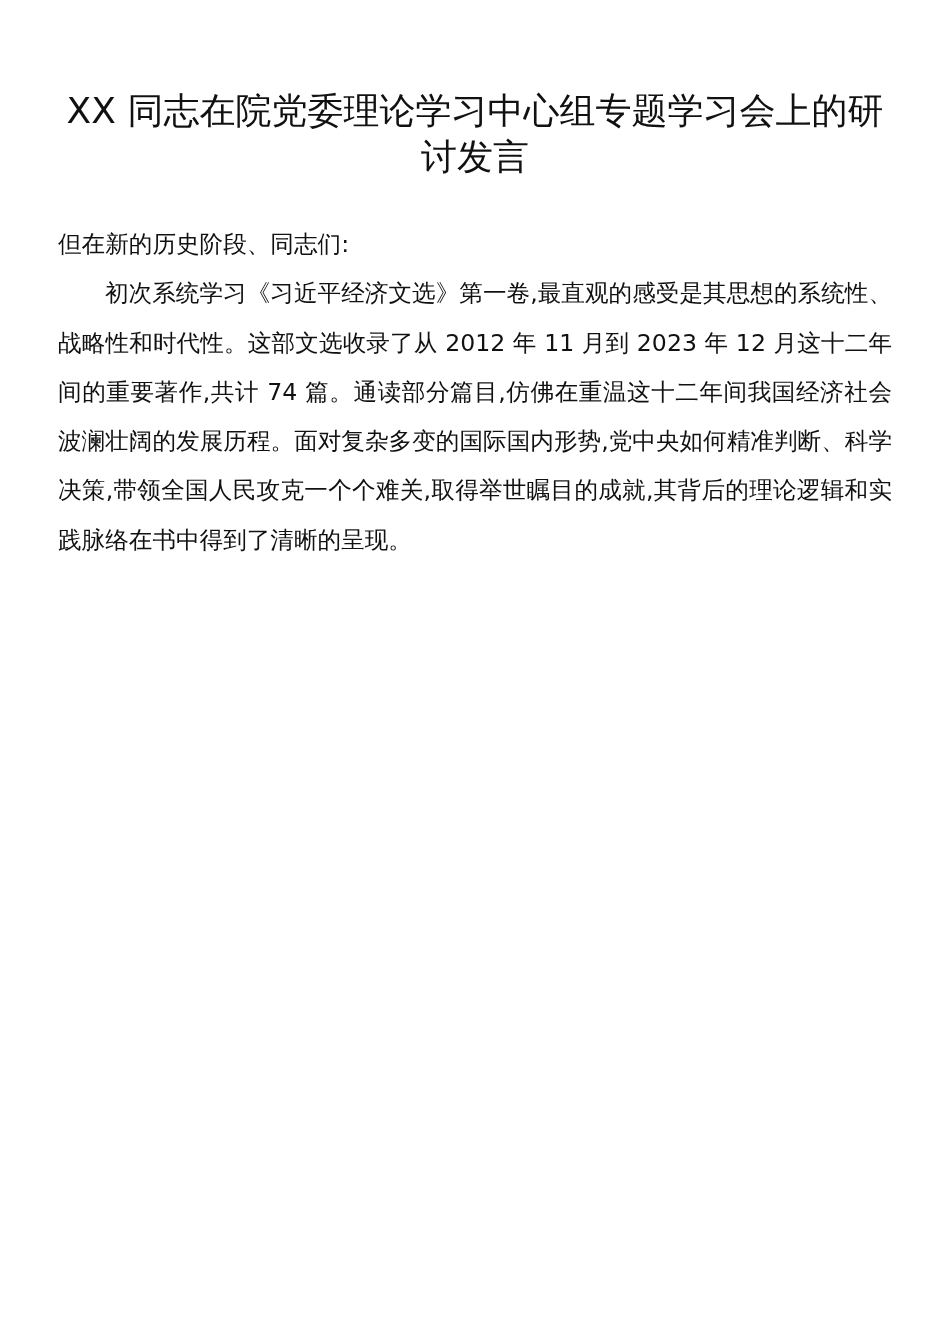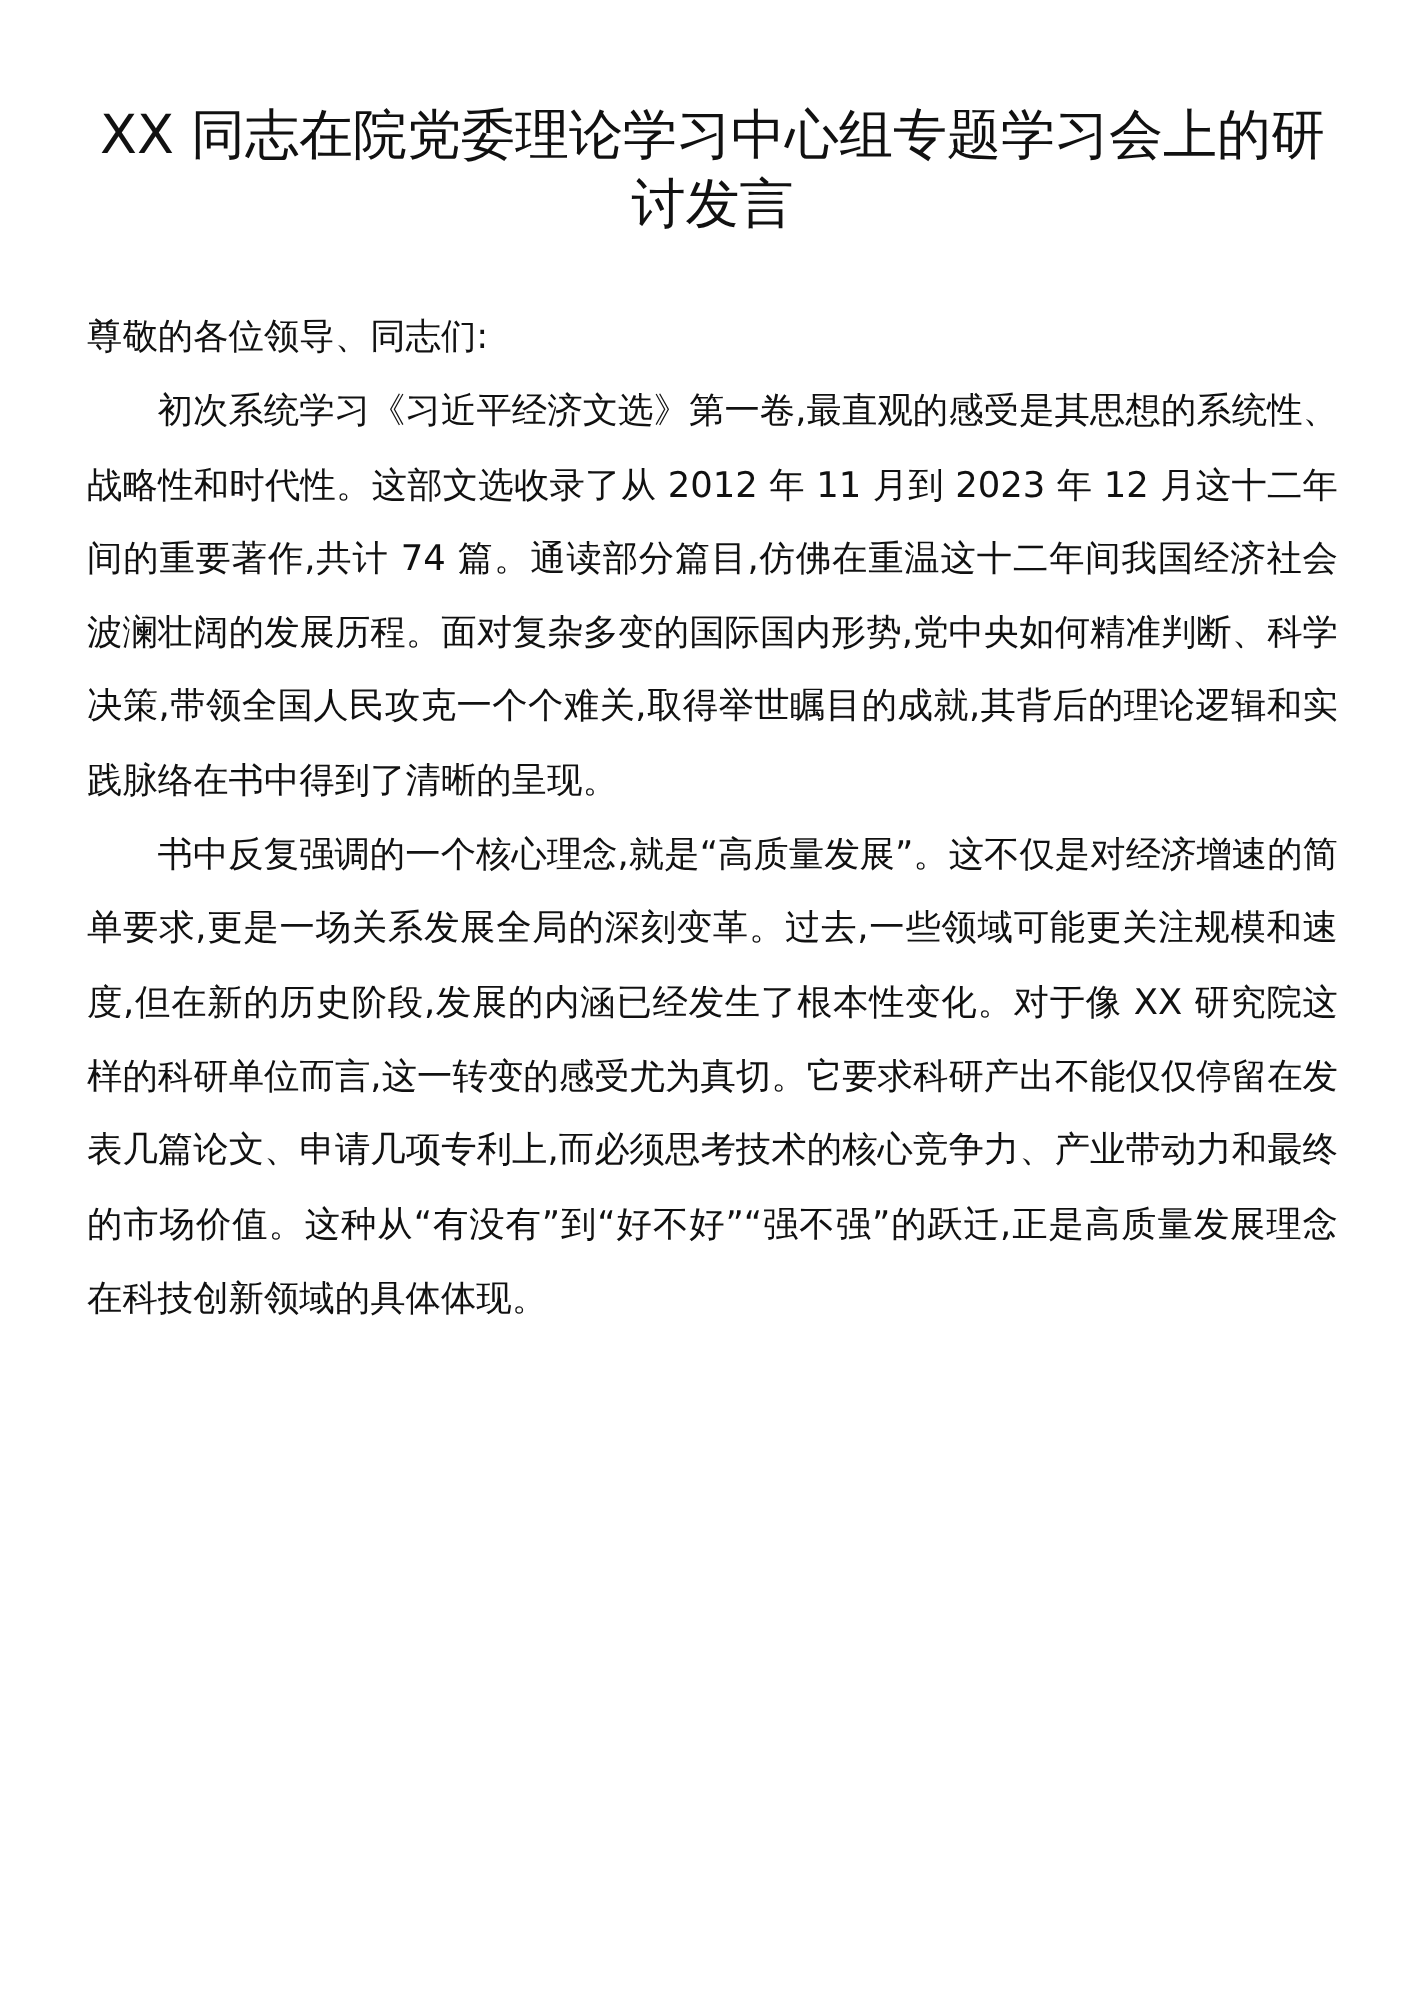--- a/index.html
+++ b/index.html
@@ -16,21 +16,21 @@
       color: #111111;
     }
     .page {
       position: absolute;
       left: 58px;
       top: 0;
       width: 834px;
     }
     .title {
       margin: 0;
-      padding-top: 68px;
+      padding-top: 88px;
       font-size: 36px;
       font-weight: normal;
       line-height: 46px;
       text-align: center;
       letter-spacing: 0px;
       width: 834px;
     }
     .body {
       margin-top: 40px;
       font-size: 23.6px;
@@ -44,17 +44,16 @@
       text-indent: 47px;
     }
   </style>
 </head>
 <body>
 
 <div class="page">
   <h1 class="title">XX 同志在院党委理论学习中心组专题学习会上的研讨发言</h1>
 
   <div class="body">
-    <p>尊敬的各位领导、同志们:</p>
+    <p>但在新的历史阶段、同志们:</p>
     <p class="indent">初次系统学习《习近平经济文选》第一卷,最直观的感受是其思想的系统性、战略性和时代性。这部文选收录了从 2012 年 11 月到 2023 年 12 月这十二年间的重要著作,共计 74 篇。通读部分篇目,仿佛在重温这十二年间我国经济社会波澜壮阔的发展历程。面对复杂多变的国际国内形势,党中央如何精准判断、科学决策,带领全国人民攻克一个个难关,取得举世瞩目的成就,其背后的理论逻辑和实践脉络在书中得到了清晰的呈现。</p>
-    <p class="indent">书中反复强调的一个核心理念,就是“高质量发展”。这不仅是对经济增速的简单要求,更是一场关系发展全局的深刻变革。过去,一些领域可能更关注规模和速度,但在新的历史阶段,发展的内涵已经发生了根本性变化。对于像 XX 研究院这样的科研单位而言,这一转变的感受尤为真切。它要求科研产出不能仅仅停留在发表几篇论文、申请几项专利上,而必须思考技术的核心竞争力、产业带动力和最终的市场价值。这种从“有没有”到“好不好”“强不强”的跃迁,正是高质量发展理念在科技创新领域的具体体现。</p>
   </div>
 </div>
 
 </body></html>

